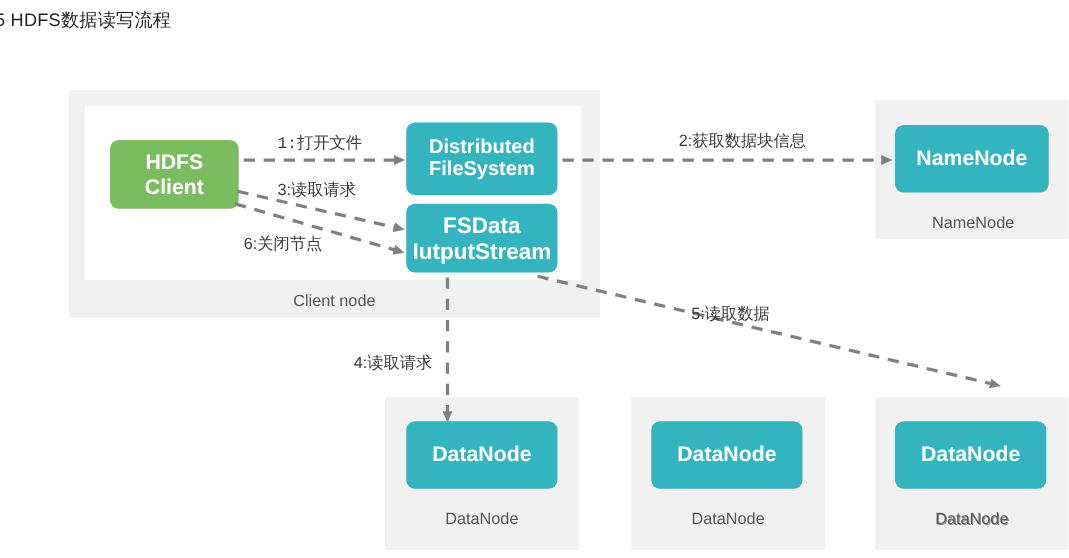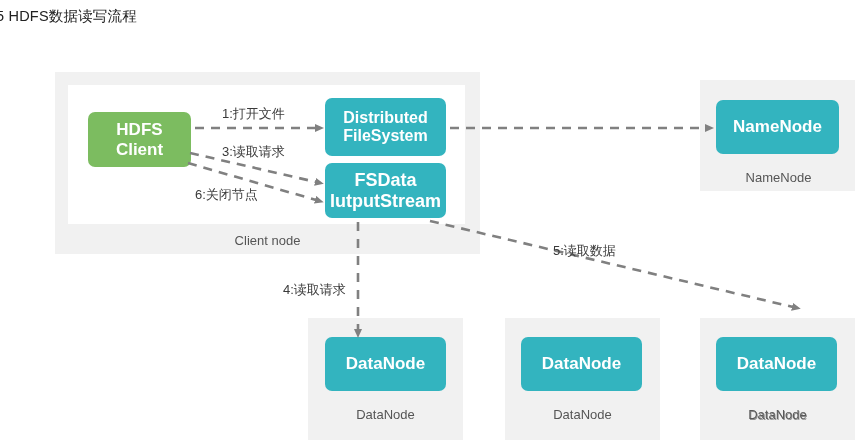--- a/index.html
+++ b/index.html
@@ -153,22 +153,23 @@
 
     <line x1="190" y1="153" x2="316" y2="182" stroke="#808080" stroke-width="2.6" stroke-dasharray="9 7" marker-end="url(#arrowhead)"></line>
 
     <line x1="188" y1="163" x2="316" y2="200" stroke="#808080" stroke-width="2.6" stroke-dasharray="9 7" marker-end="url(#arrowhead)"></line>
 
     <line x1="358" y1="222" x2="358" y2="330" stroke="#808080" stroke-width="2.6" stroke-dasharray="9 8" marker-end="url(#arrowhead)"></line>
 
     <line x1="430" y1="221" x2="793" y2="307" stroke="#808080" stroke-width="2.6" stroke-dasharray="9 7" marker-end="url(#arrowhead)"></line>
   </svg>
 
-  <div class="edge-label" style="left:222px; top:105px;">1:打开文件</div>
+  <div class="edge-label" style="left:222px; top:105px;font-family:Liberation Mono, monospace;">1:打开文件</div>
 
+  <div class="edge-label" style="left:543px; top:104px;">2:获取数据块信息</div>
 
   <div class="edge-label" style="left:222px; top:143px;">3:读取请求</div>
 
   <div class="edge-label" style="left:283px; top:281px;">4:读取请求</div>
 
   <div class="edge-label" style="left:553px; top:242px;">5:读取数据</div>
 
   <div class="edge-label" style="left:195px; top:186px;">6:关闭节点</div>
 
 </div>

